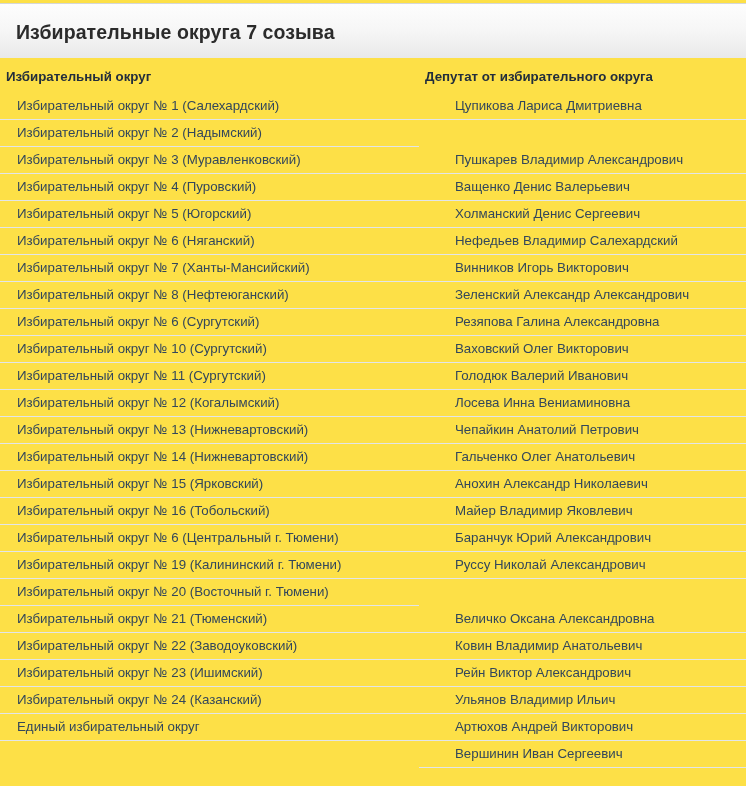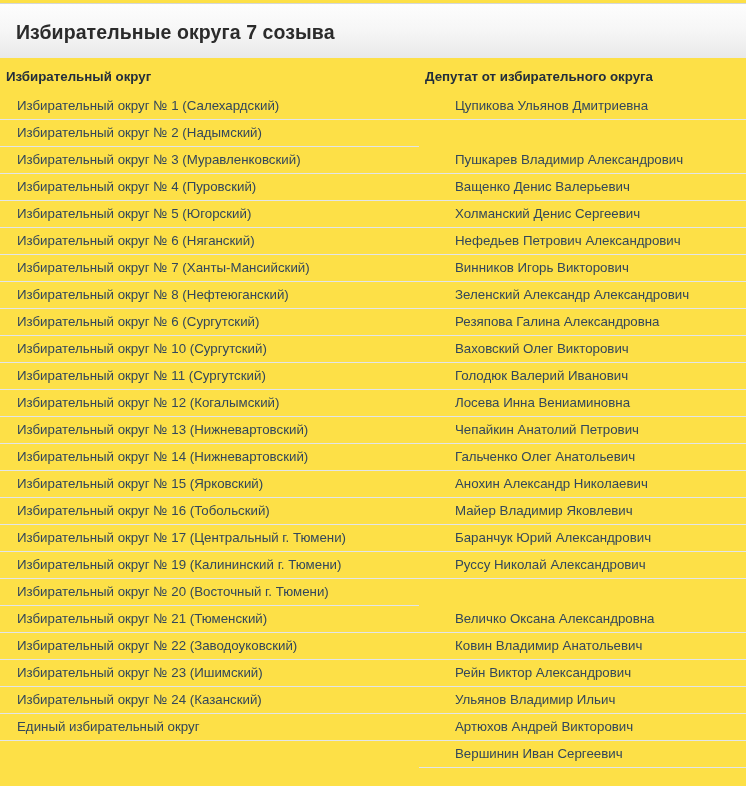--- a/index.html
+++ b/index.html
@@ -124,41 +124,41 @@
       </colgroup>
       <thead>
         <tr>
           <th>Избирательный округ</th>
           <th>Депутат от избирательного округа</th>
         </tr>
       </thead>
       <tbody id="table-body">
           <tr class="first-row">
             <td>Избирательный округ № 1 (Салехардский)</td>
-            <td class="right-cell">Цупикова Ульянов Дмитриевна</td>
+            <td class="right-cell">Цупикова Лариса Дмитриевна</td>
           </tr>
           <tr>
             <td>Избирательный округ № 2 (Надымский)</td>
             <td class="right-cell no-rule"></td>
           </tr>
           <tr>
             <td>Избирательный округ № 3 (Муравленковский)</td>
             <td class="right-cell">Пушкарев Владимир Александрович</td>
           </tr>
           <tr>
             <td>Избирательный округ № 4 (Пуровский)</td>
             <td class="right-cell">Ващенко Денис Валерьевич</td>
           </tr>
           <tr>
             <td>Избирательный округ № 5 (Югорский)</td>
             <td class="right-cell">Холманский Денис Сергеевич</td>
           </tr>
           <tr>
             <td>Избирательный округ № 6 (Няганский)</td>
-            <td class="right-cell">Нефедьев Петрович Александрович</td>
+            <td class="right-cell">Нефедьев Владимир Салехардский</td>
           </tr>
           <tr>
             <td>Избирательный округ № 7 (Ханты-Мансийский)</td>
             <td class="right-cell">Винников Игорь Викторович</td>
           </tr>
           <tr>
             <td>Избирательный округ № 8 (Нефтеюганский)</td>
             <td class="right-cell">Зеленский Александр Александрович</td>
           </tr>
           <tr>
@@ -187,21 +187,21 @@
           </tr>
           <tr>
             <td>Избирательный округ № 15 (Ярковский)</td>
             <td class="right-cell">Анохин Александр Николаевич</td>
           </tr>
           <tr>
             <td>Избирательный округ № 16 (Тобольский)</td>
             <td class="right-cell">Майер Владимир Яковлевич</td>
           </tr>
           <tr>
-            <td>Избирательный округ № 17 (Центральный г. Тюмени)</td>
+            <td>Избирательный округ № 6 (Центральный г. Тюмени)</td>
             <td class="right-cell">Баранчук Юрий Александрович</td>
           </tr>
           <tr>
             <td>Избирательный округ № 19 (Калининский г. Тюмени)</td>
             <td class="right-cell">Руссу Николай Александрович</td>
           </tr>
           <tr>
             <td>Избирательный округ № 20 (Восточный г. Тюмени)</td>
             <td class="right-cell no-rule"></td>
           </tr>

